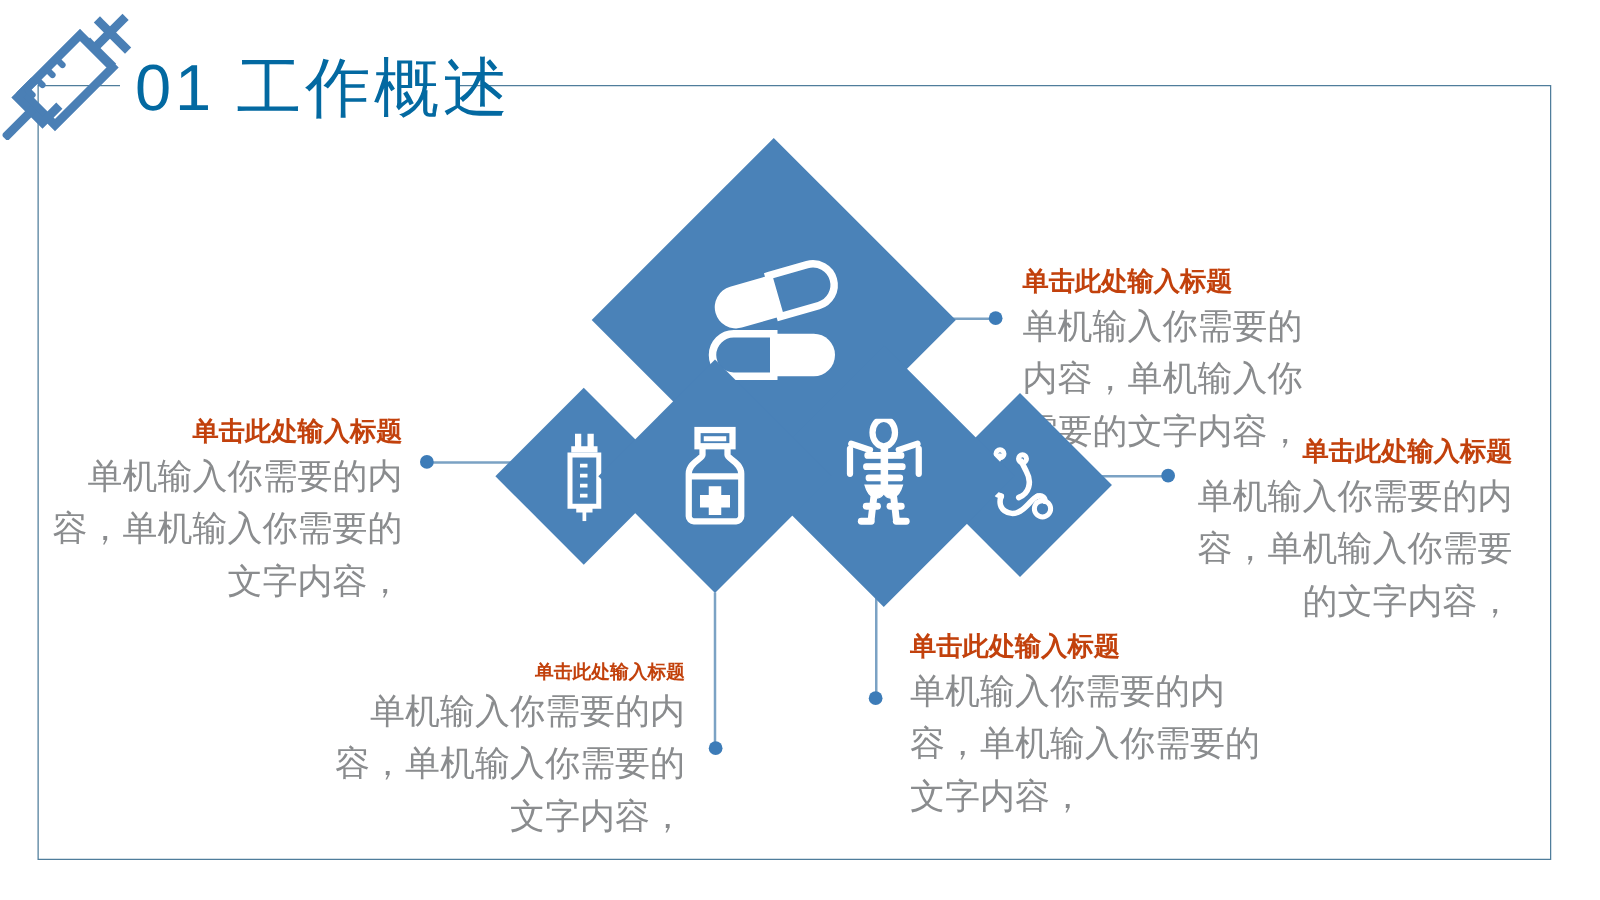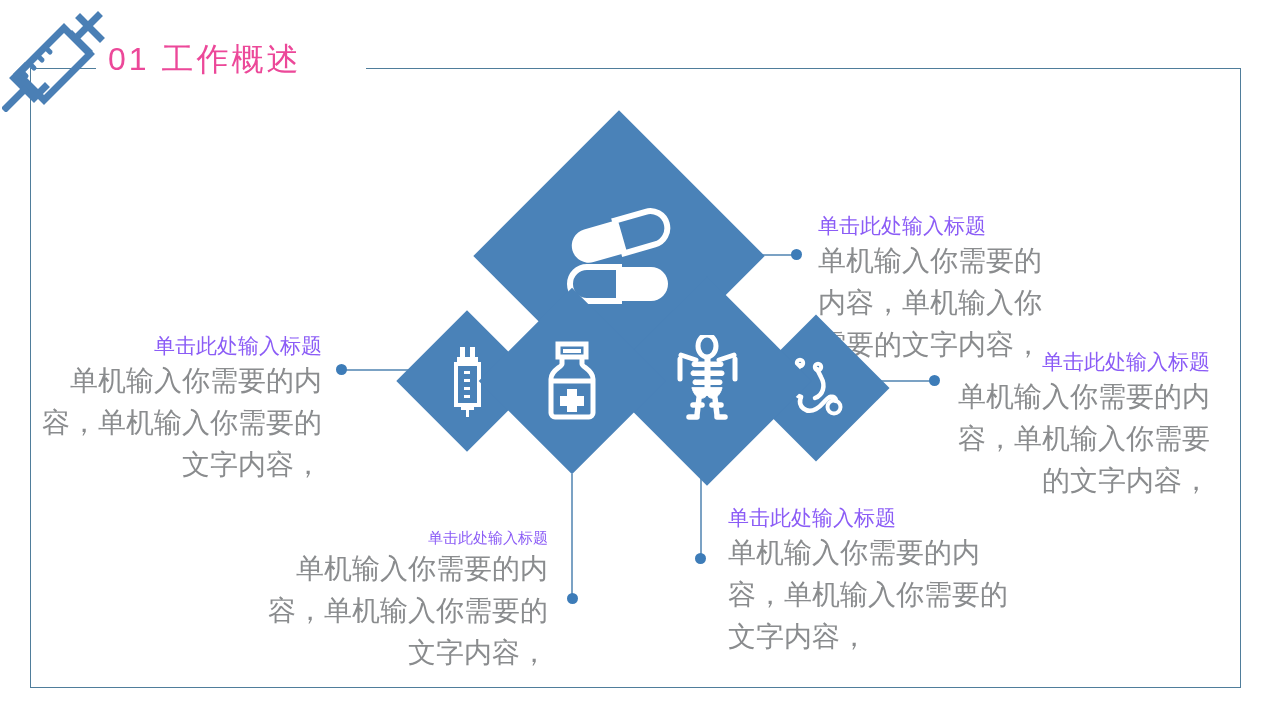--- a/index.html
+++ b/index.html
@@ -24,23 +24,23 @@
     position: absolute;
     left: 96px; top: 56px;
     width: 270px; height: 26px;
     background: #ffffff;
   }
 
   
   .header-title {
     position: absolute;
     left: 108px; top: 40px;
-    font-size: 32px;
+    font-size: 52px;
     letter-spacing: 3px;
-    color: #ec4899;
+    color: #0369a1;
     font-weight: 400;
     white-space: nowrap;
     line-height: 1.2;
     text-align: center;
   }
 
   
   .logo-syringe { position: absolute; left: 2px; top: 4px; width: 108px; height: 108px; }
 
   
@@ -64,22 +64,22 @@
   .conn-v { width: 2px; }
   .conn-dot {
     position: absolute;
     width: 11px; height: 11px; border-radius: 50%;
     background: #3d7cb8; z-index: 5;
   }
 
   
   .tb { position: absolute; }
   .tb-title {
-    font-weight: normal;
-    color: #8b5cf6;
+    font-weight: bold;
+    color: #c2410c;
     font-size: 21px;
     line-height: 1.35;
     white-space: nowrap;
   }
   .tb-title.small { font-size: 15px; }
   .tb-body {
     color: #8a8c8e;
     font-size: 28px;
     line-height: 1.5;
     font-weight: 400;

